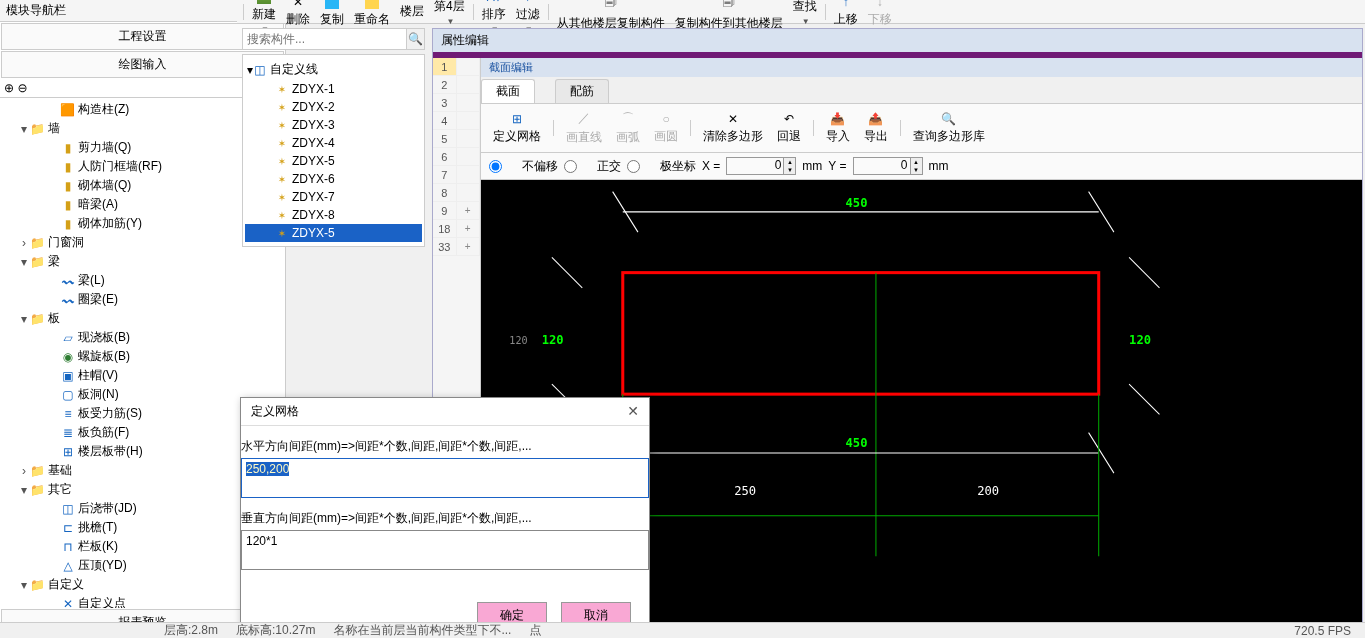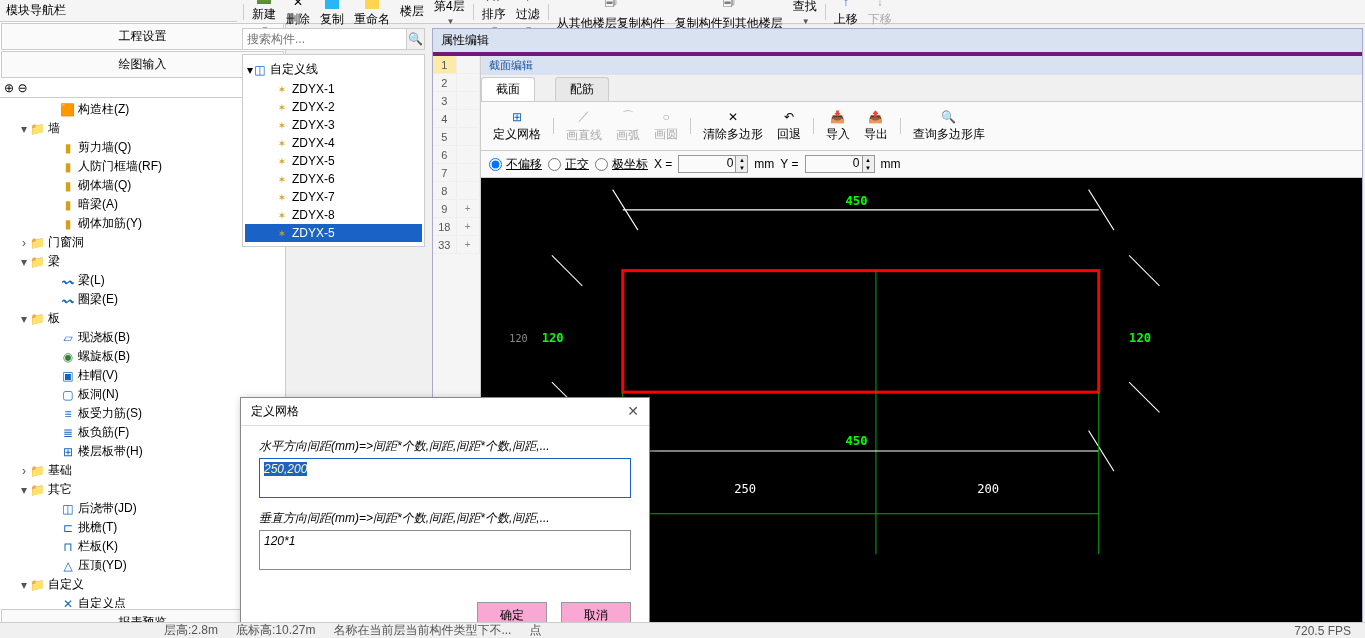--- a/index.html
+++ b/index.html
@@ -45,57 +45,57 @@
 .comp-tree { position: absolute; left: 242px; top: 54px; width: 183px; border: 1px solid #ccc; background: #fff; padding: 4px 2px; }
 .comp-item { display: flex; align-items: center; padding: 2px 4px; cursor: pointer; }
 .comp-item.root { padding-left: 2px; }
 .comp-item.child { padding-left: 30px; }
 .comp-item.selected { background: #1a62c6; color: #fff; }
 .comp-icon { width: 14px; height: 14px; margin-right: 3px; display: inline-flex; align-items: center; justify-content: center; }
 .zdyx-icon { color: #d4a017; font-size: 10px; }
 
 
 .prop-panel { position: absolute; left: 432px; top: 28px; right: 2px; bottom: 12px; border: 1px solid #aac; background: #fff; display: flex; flex-direction: column; }
-.prop-header { background: #d8e2f0; padding: 3px 8px; border-bottom: 4px solid #701a75; }
+.prop-header { background: #d8e2f0; padding: 3px 8px; border-bottom: 6px solid #701a75; }
 .prop-body { flex: 1; display: flex; }
 
 
 .num-col { width: 48px; border-right: 1px solid #ccc; background: #f5f5f5; }
 .num-row { display: flex; height: 18px; border-bottom: 1px solid #eee; }
 .num-cell { width: 24px; text-align: center; font-size: 11px; color: #555; border-right: 1px solid #eee; line-height: 18px; }
 .num-cell.sel { background: #ffe9a8; }
 .num-plus { font-size: 10px; color: #888; }
 
 
 .section-area { flex: 1; display: flex; flex-direction: column; }
 .section-hdr { background: #d8e2f0; padding: 2px 8px; color: #1a52a0; font-size: 11px; }
 .section-tabs { display: flex; gap: 20px; background: #f0f0f0; padding-top: 2px; }
 .section-tab { padding: 3px 14px; background: #fff; border: 1px solid #ccc; border-bottom: none; cursor: pointer; border-radius: 3px 3px 0 0; }
 .section-tab.inactive { background: #e8e8e8; }
 .section-toolbar { display: flex; align-items: center; gap: 6px; padding: 4px 8px; border-top: 1px solid #ccc; border-bottom: 1px solid #ccc; background: #fafafa; flex-wrap: wrap; }
 .section-toolbar2 { display: flex; align-items: center; gap: 6px; padding: 4px 8px; border-bottom: 1px solid #ccc; background: #fafafa; }
-.radio-grp { display: flex; align-items: center; gap: 4px; text-decoration: underline; }
+.radio-grp { display: flex; align-items: center; gap: 20px; }
 .num-input { width: 70px; height: 18px; border: 1px solid #999; text-align: right; padding-right: 14px; position: relative; }
 .spinner { position: absolute; right: 0; top: 0; bottom: 0; width: 12px; display: flex; flex-direction: column; }
 .spinner div { flex: 1; background: #eee; border-left: 1px solid #999; font-size: 6px; text-align: center; line-height: 8px; }
 
 
 .cad { flex: 1; background: #000; position: relative; overflow: hidden; }
 .dim-arrow { stroke: #fff; stroke-width: 1; }
 .dim-text-g { fill: #0f0; font-family: monospace; font-weight: bold; }
 .dim-text-w { fill: #fff; font-family: monospace; }
 .dim-text-tiny { fill: #888; font-family: monospace; font-size: 10px; }
 .green-line { stroke: #0a0; stroke-width: 1; }
 .red-rect { fill: none; stroke: #f00; stroke-width: 3; }
 
 
 .dialog { position: absolute; left: 240px; top: 397px; width: 410px; background: #fff; border: 1px solid #888; box-shadow: 2px 2px 8px rgba(0,0,0,0.3); }
 .dialog-title { display: flex; justify-content: space-between; padding: 5px 10px; border-bottom: 1px solid #ddd; background: #fff; }
 .dialog-close { cursor: pointer; font-size: 14px; color: #555; }
-.dialog-body { padding: 12px 18px; font-style: italic; }
+.dialog-body { padding: 12px 0; }
 .dialog-label { font-size: 12px; margin-bottom: 3px; }
 .dialog-input { width: 100%; height: 40px; border: 1px solid #888; padding: 3px 4px; margin-bottom: 12px; font-family: monospace; vertical-align: top; }
 .dialog-input .sel { background: #1a62c6; color: #fef9c3; }
 .dialog-footer { display: flex; justify-content: flex-end; gap: 14px; padding: 8px 18px 12px; }
 .dlg-btn { padding: 4px 22px; border: 1px solid #999; background: #f9a8d4; cursor: pointer; }
 
 
 .status-bar { position: absolute; left: 0; bottom: 0; right: 0; height: 16px; background: #f0f0f0; border-top: 1px solid #ccc; display: flex; align-items: center; font-size: 11px; color: #555; padding: 0 14px; gap: 18px; }
 .status-r { margin-left: auto; }
 </style>

